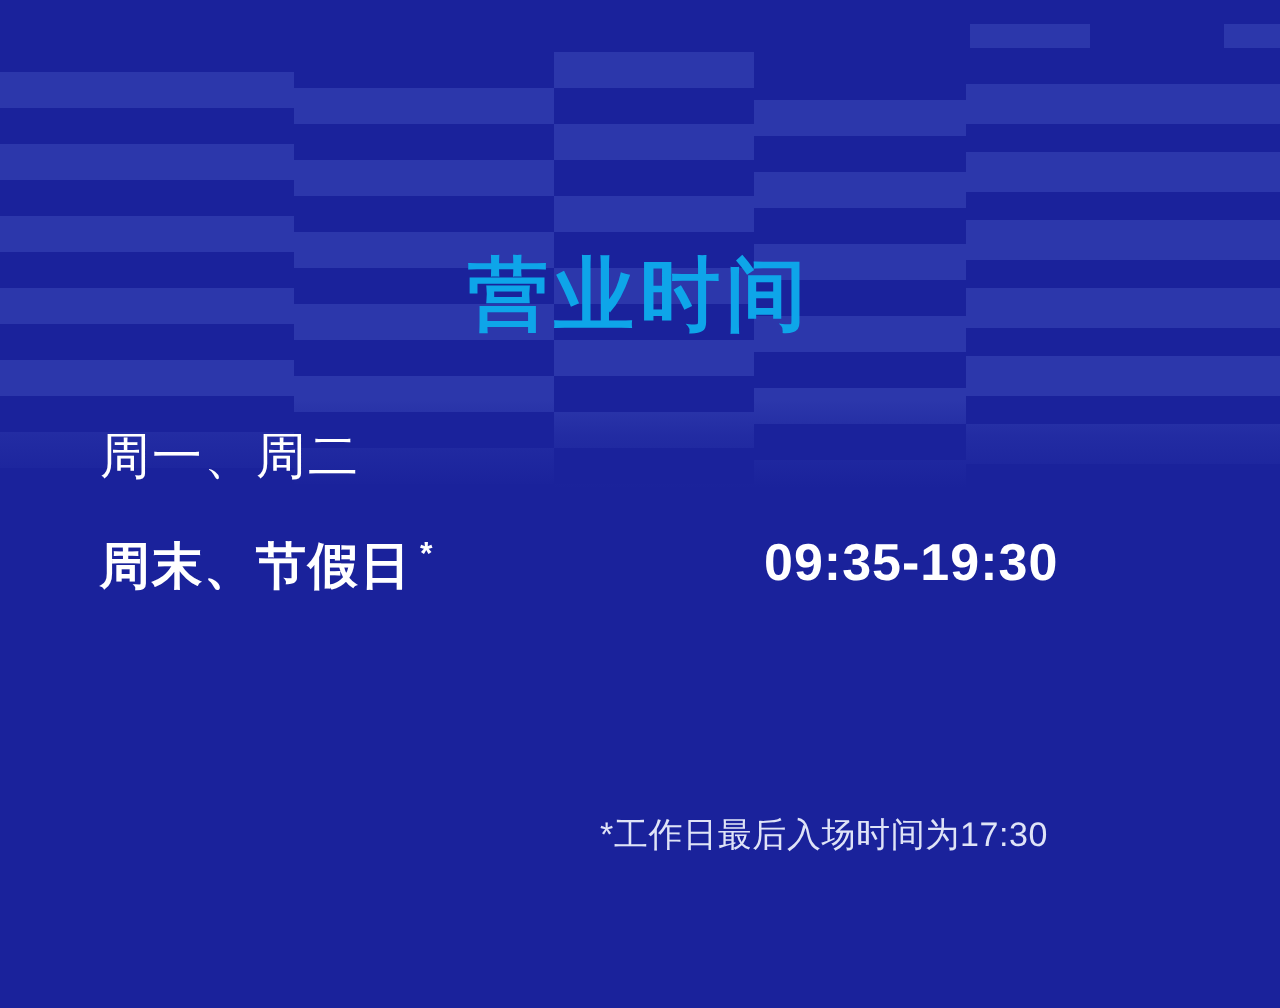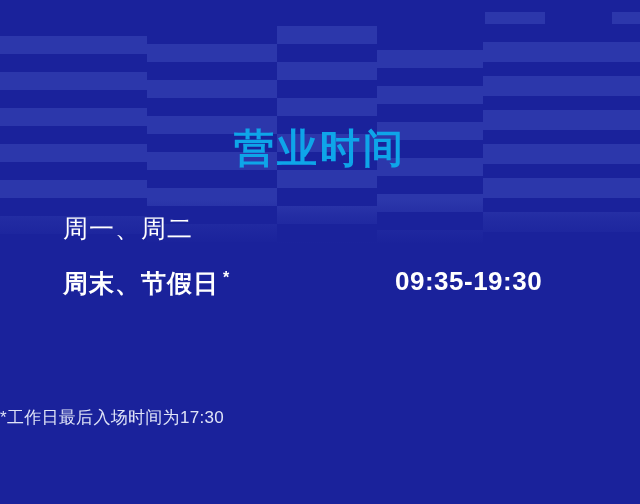--- a/index.html
+++ b/index.html
@@ -72,21 +72,21 @@
     font-size: 40px;
     font-weight: bold;
     letter-spacing: 3px;
     line-height: 64px;
     white-space: nowrap;
   }
 
   
   #schedule {
     position: absolute;
-    left: 13px;
+    left: 0;
     top: 198px;
     width: 572px;
   }
   .row {
     position: relative;
     height: 55px;
     display: flex;
     align-items: center;
     color: #ffffff;
   }
@@ -115,21 +115,21 @@
   
   .row.r2 .day, .row.r3 .day  { font-weight: bold; letter-spacing: 1px; }
   .row.r2 .time, .row.r3 .time { left: 382px; font-weight: bold; letter-spacing: 0.5px; }
 
   
   #notes {
     position: absolute;
     left: 0;
     top: 403px;
     width: 524px;
-    text-align: left;
+    text-align: right;
   }
   #notes .note {
     color: #dfe3f7;
     font-size: 17px;
     line-height: 30px;
     letter-spacing: 0.3px;
     white-space: nowrap;
   }
 </style>
 </head>

